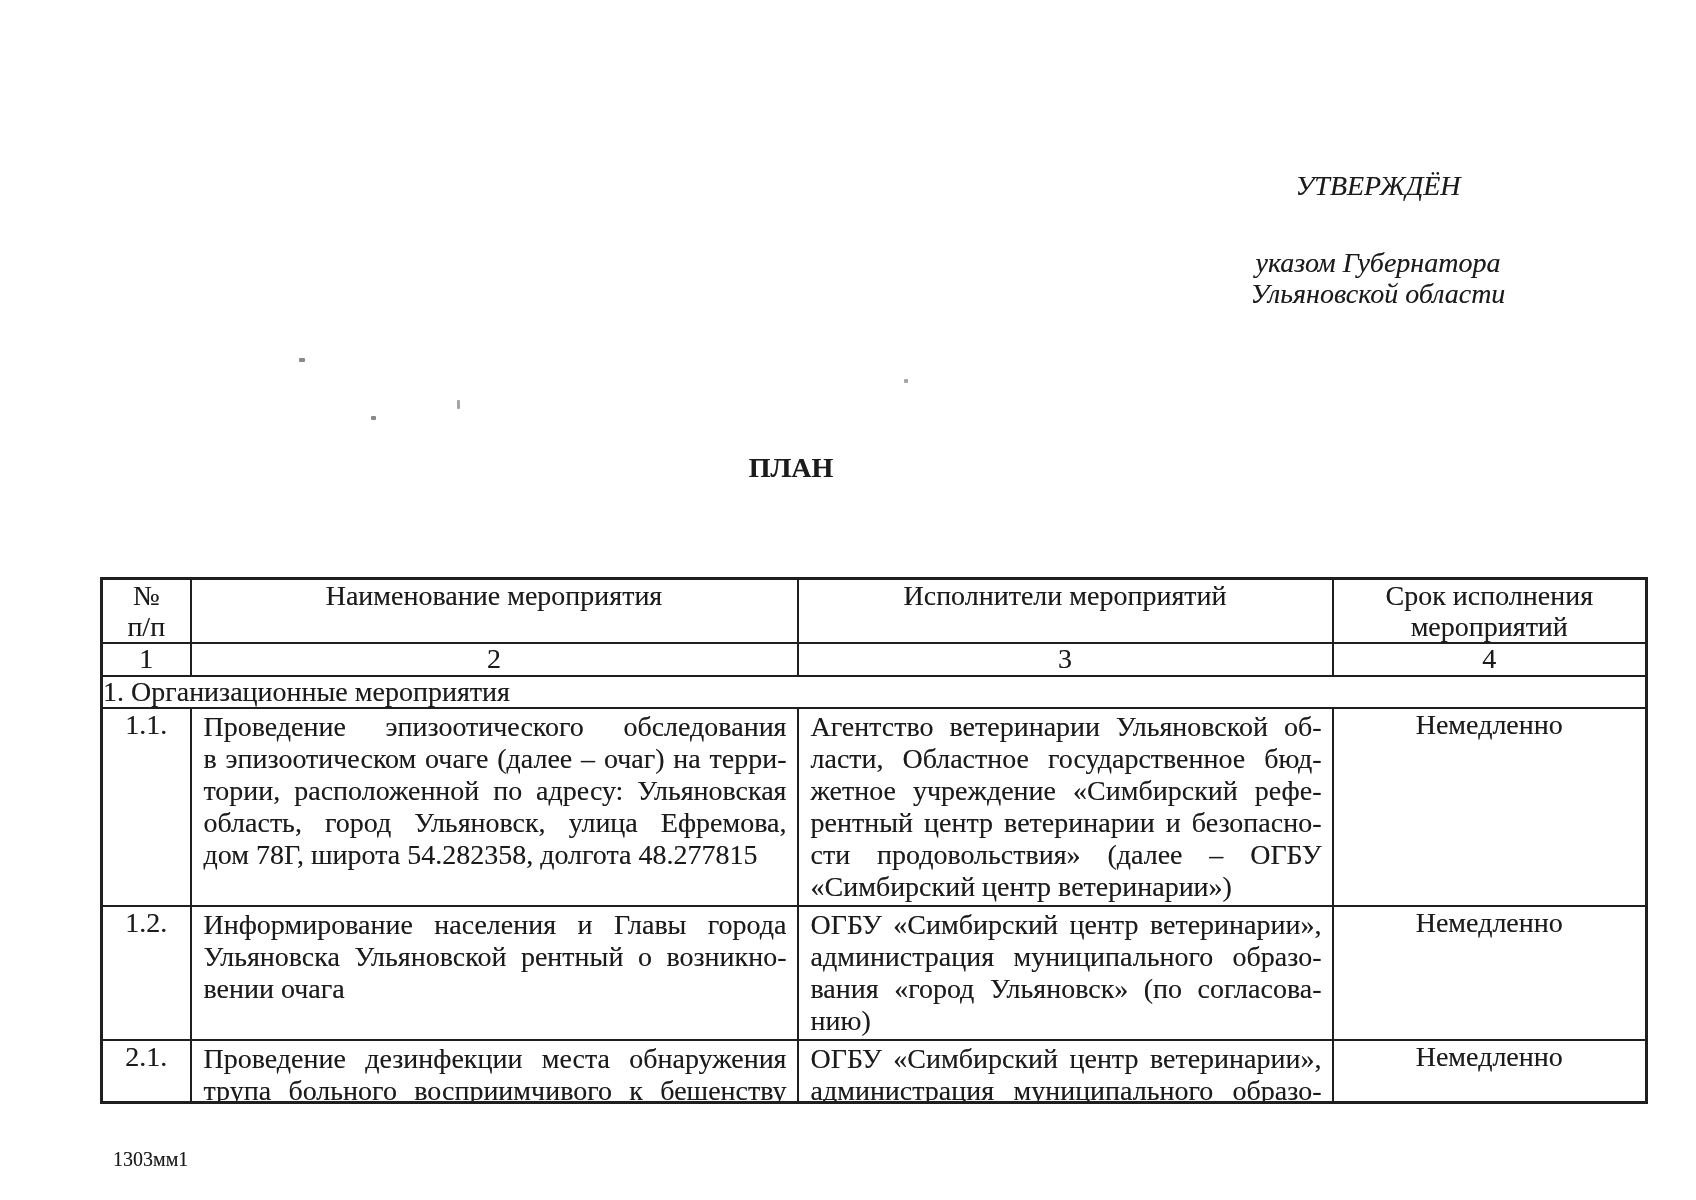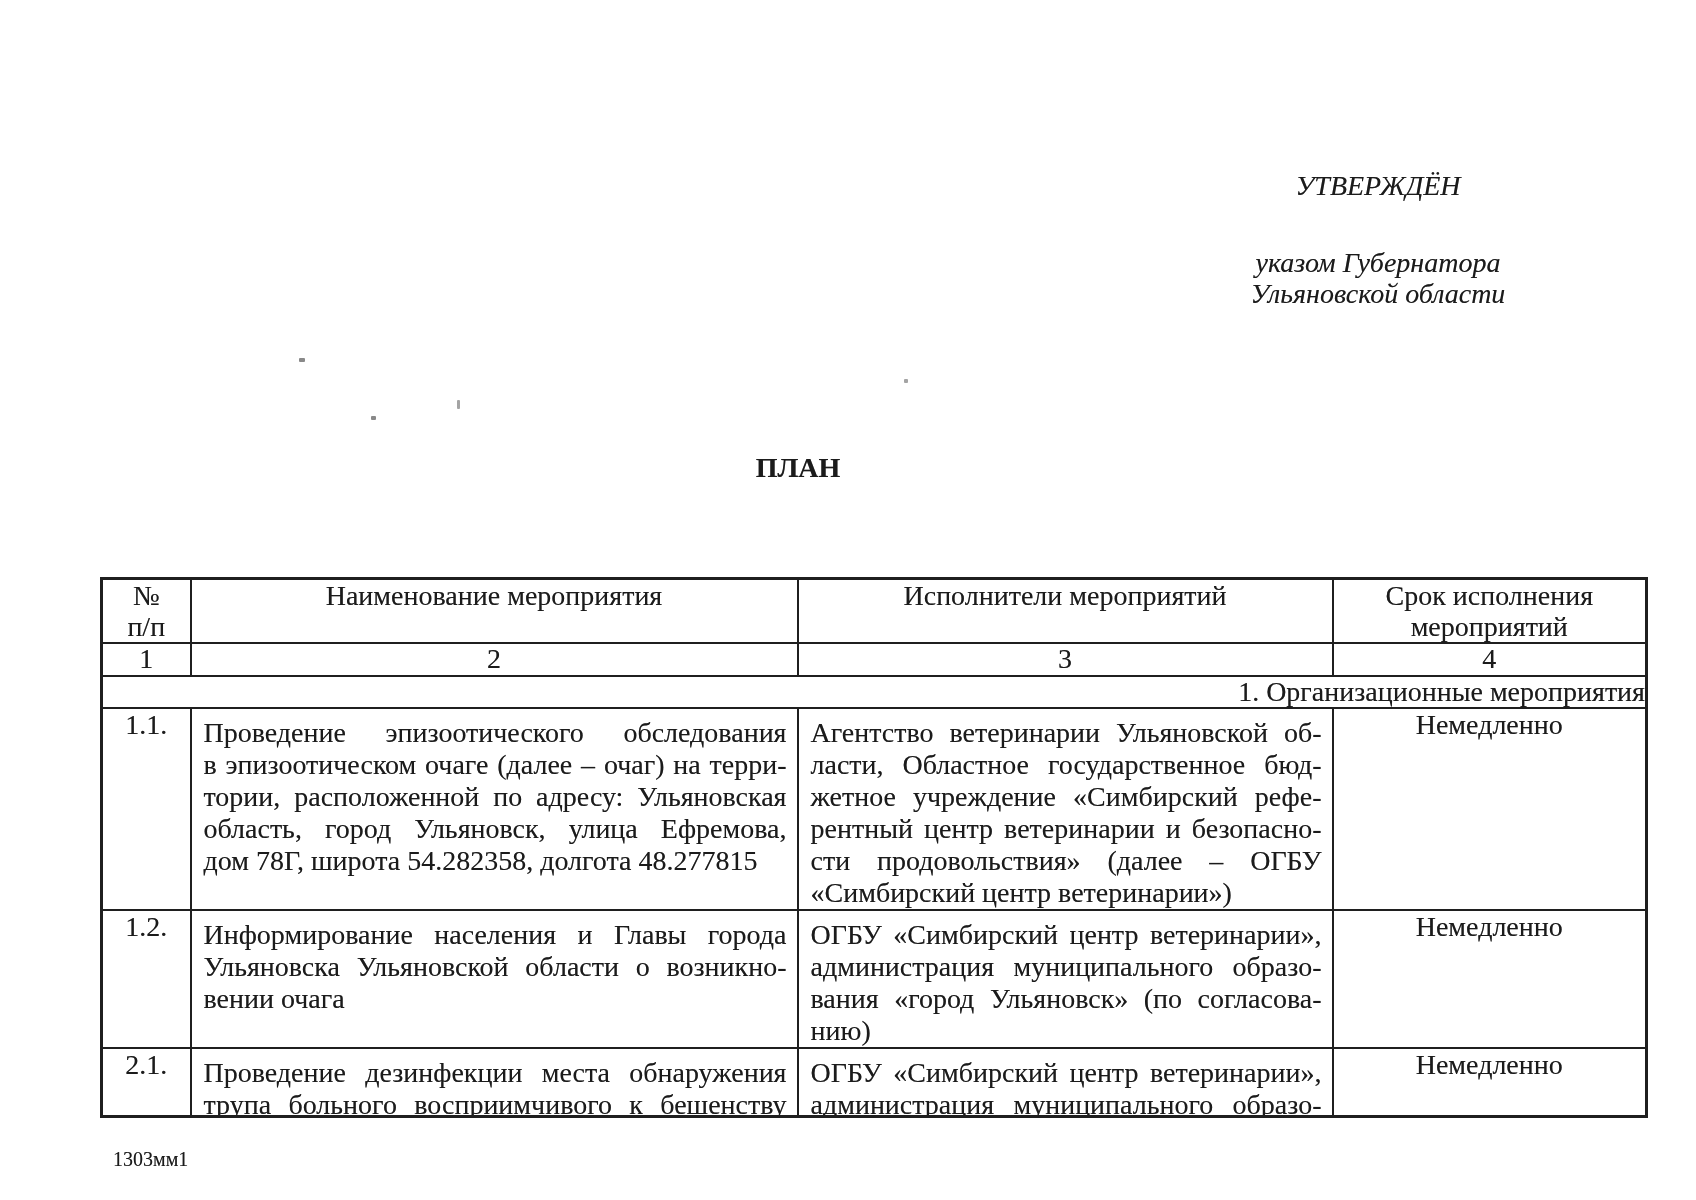--- a/index.html
+++ b/index.html
@@ -17,41 +17,41 @@
   
   .approval {
     position:absolute; left:1128px; top:170px; width:500px;
     text-align:center; font-size:28px; line-height:31px;font-style:italic;
   }
   .approval-stamp { margin-bottom:46px; }
   .approval-date  { margin-top:27px; }
 
   
   .doc-title {
-    position:absolute; left:98px; top:450px; width:1400px;
+    position:absolute; left:91px; top:450px; width:1400px;
     text-align:center; font-weight:bold; font-size:28px; line-height:35px;
   }
 
   
   .table-wrap { position:absolute; left:100px; top:577px; width:1545px; }
   table.plan {
     border-collapse:collapse; table-layout:fixed;
     width:1545px; font-size:28px; line-height:32px;
     border:3px solid #1f1f1f;
   }
   table.plan td { border:2px solid #1f1f1f; vertical-align:top; padding:0; }
 
   td.hdr  { height:62px; vertical-align:middle; text-align:center; line-height:31px; }
   td.cnum { height:31px; vertical-align:middle; text-align:center; line-height:30px; }
-  td.sect { height:30px; vertical-align:middle; text-align:right; line-height:30px; }
+  td.sect { height:30px; vertical-align:middle; text-align:left; line-height:30px; }
 
   td.no   { text-align:center; padding-top:2px; }
   td.when { text-align:center; padding-top:3px;margin-top:44px; }
 
-  .txt { padding:8px 10px 0 12px; }
+  .txt { padding:2px 10px 0 12px; }
   td.r11 { height:196px; }
   td.r12 { height:132px; }
   .clip { height:58px; overflow:hidden; }
 
   .ln { display:block; }
   .just .ln       { text-align:justify; text-align-last:justify; }
   .just .ln:last-child { text-align-last:left; }
   .just-all .ln   { text-align:justify; text-align-last:justify; }
   .center-lines .ln { text-align:center; }
 
@@ -131,21 +131,21 @@
               <div class="ln">«Симбирский центр ветеринарии»)</div>
             </div>
           </td>
         <td class="when r11">Немедленно</td>
       </tr>
       <tr>
         <td class="no r12">1.2.</td>
         <td class="r12">
             <div class="txt just">
               <div class="ln">Информирование населения и Главы города</div>
-              <div class="ln">Ульяновска Ульяновской области о возникно-</div>
+              <div class="ln">Ульяновска Ульяновской рентный о возникно-</div>
               <div class="ln">вении очага</div>
             </div>
           </td>
         <td class="r12">
             <div class="txt just">
               <div class="ln">ОГБУ «Симбирский центр ветеринарии»,</div>
               <div class="ln">администрация муниципального образо-</div>
               <div class="ln">вания «город Ульяновск» (по согласова-</div>
               <div class="ln">нию)</div>
             </div>

